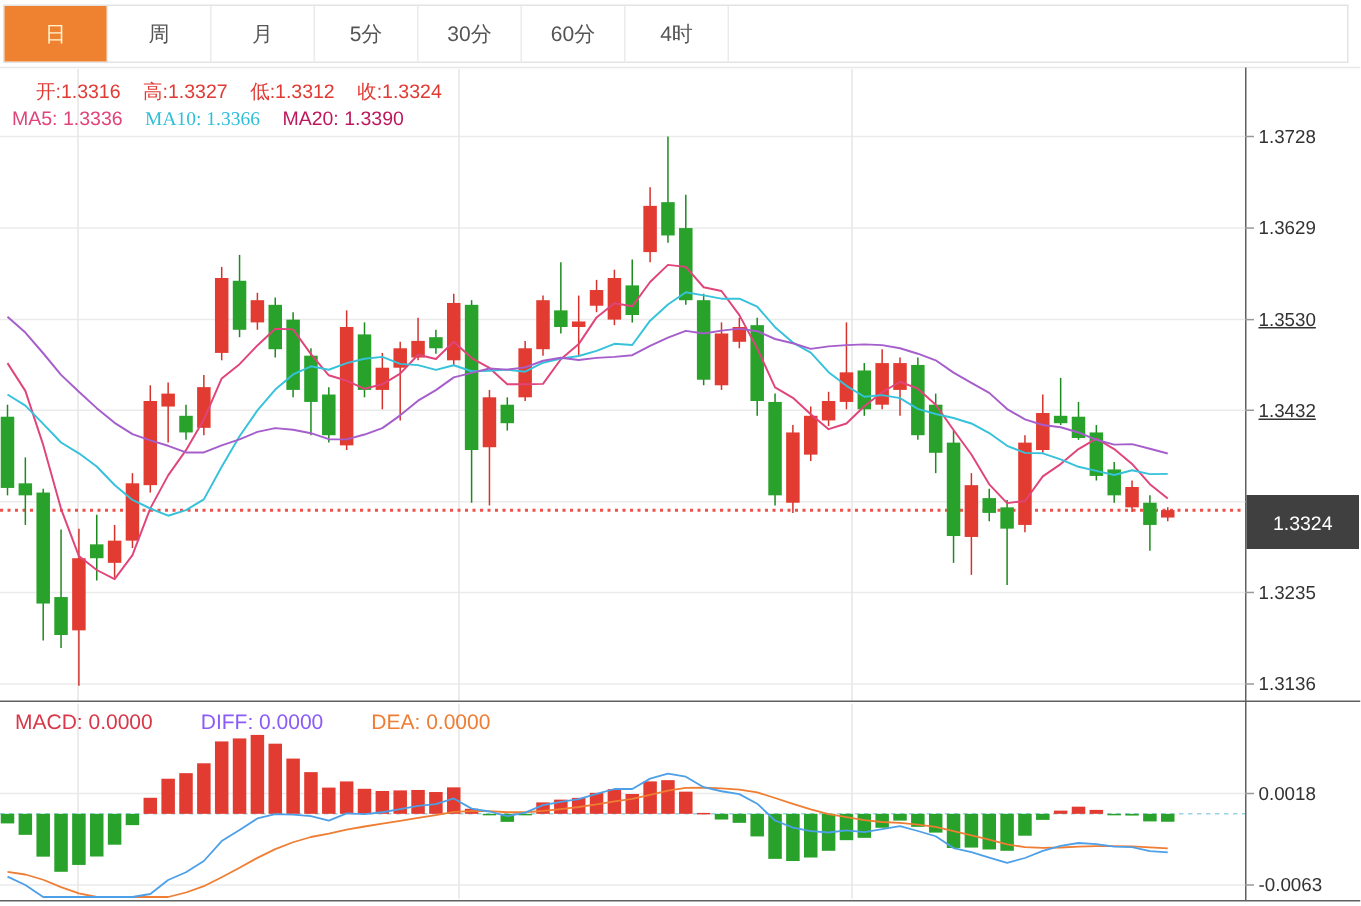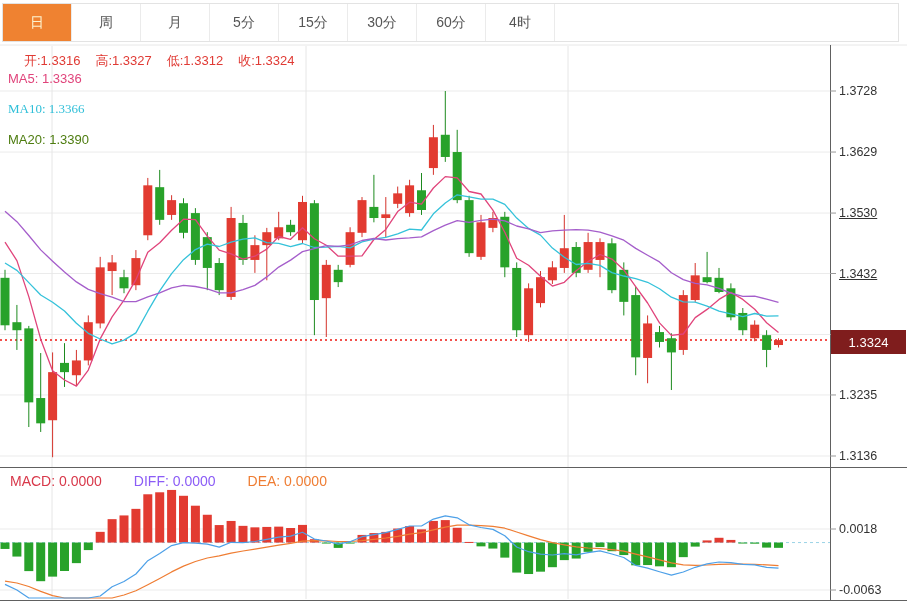--- a/index.html
+++ b/index.html
@@ -14,33 +14,33 @@
     border:1px solid #e3e3e3;background:#fff;display:flex;box-sizing:border-box;
   }
   .tab{
     width:69px;flex:0 0 69px;display:flex;align-items:center;justify-content:center;
     font-size:14px;color:#555;border-right:1px solid #ebebeb;cursor:pointer;box-sizing:border-box;
   }
   .tab.active{background:#ef8231;color:#fdf3cf;}
   .tab-filler{flex:1;}
   
   .ohlc-row{position:absolute;left:8px;top:52px;display:flex;gap:15px;font-size:13px;color:#e03a34;z-index:5;margin-left:16px;}
-  .ma-row{position:absolute;left:8px;top:71px;display:flex;gap:15px;font-size:13px;z-index:5;flex-direction:column;}
-  .c-ma5{color:#e0447b;} .c-ma10{color:#2ebfd8;font-family:Liberation Serif, serif;} .c-ma20{color:#4d7c0f;}
+  .ma-row{position:absolute;left:8px;top:71px;display:flex;gap:15px;font-size:13px;z-index:5;}
+  .c-ma5{color:#e0447b;} .c-ma10{color:#2ebfd8;font-family:Liberation Serif, serif;} .c-ma20{color:#be185d;}
   .macd-row{position:absolute;left:10px;top:473px;display:flex;gap:32px;font-size:14px;z-index:5;}
   .c-macd{color:#d8384a;} .c-diff{color:#8b5cf6;} .c-dea{color:#ef7d33;}
   
   #axis-layer{position:absolute;inset:0;z-index:4;pointer-events:none;border-radius:14px;}
   .ax-label{
     position:absolute;left:839px;font-size:12.5px;color:#333;
     transform:translateY(-50%);white-space:nowrap;
   }
   .price-tag{
-    position:absolute;left:831px;top:331px;width:75px;height:24px;z-index:6;
-    background:#7f1d1d;color:#fff;font-size:13px;
+    position:absolute;left:831px;top:331px;width:75px;height:36px;z-index:6;
+    background:#404040;color:#fff;font-size:13px;
     display:flex;align-items:center;justify-content:center;
   }
   #chart-svg{position:absolute;left:0;top:0;z-index:1;}
 </style>
 </head>
 <body>
 
 <svg id="chart-svg" width="907" height="604" viewBox="0 0 907 604">
     <line x1="0" y1="91" x2="830" y2="91" stroke="#ebebeb" stroke-width="1"></line>
     <line x1="0" y1="152.03885135135155" x2="830" y2="152.03885135135155" stroke="#ebebeb" stroke-width="1"></line>
@@ -275,21 +275,20 @@
     <line x1="830" y1="456" x2="836" y2="456" stroke="#999999" stroke-width="1"></line>
     <line x1="830" y1="529" x2="836" y2="529" stroke="#999999" stroke-width="1"></line>
     <line x1="830" y1="590" x2="836" y2="590" stroke="#999999" stroke-width="1"></line>
   </svg>
 
 <div class="tabbar">
   <div class="tab active">日</div>
   <div class="tab">周</div>
   <div class="tab">月</div>
   <div class="tab">5分</div>
-  <div class="tab">15分</div>
   <div class="tab">30分</div>
   <div class="tab">60分</div>
   <div class="tab">4时</div>
   <div class="tab-filler"></div>
 </div>
 
 <div class="ohlc-row">
   <span>开:1.3316</span>
   <span>高:1.3327</span>
   <span>低:1.3312</span>

